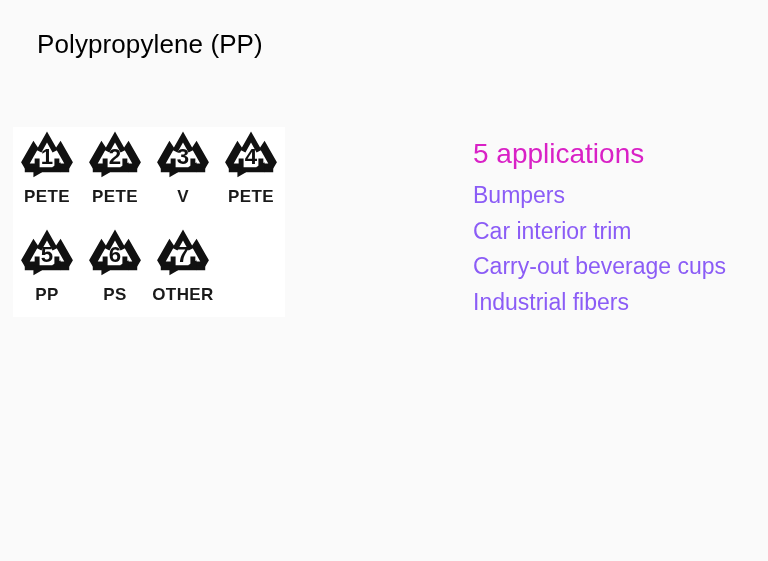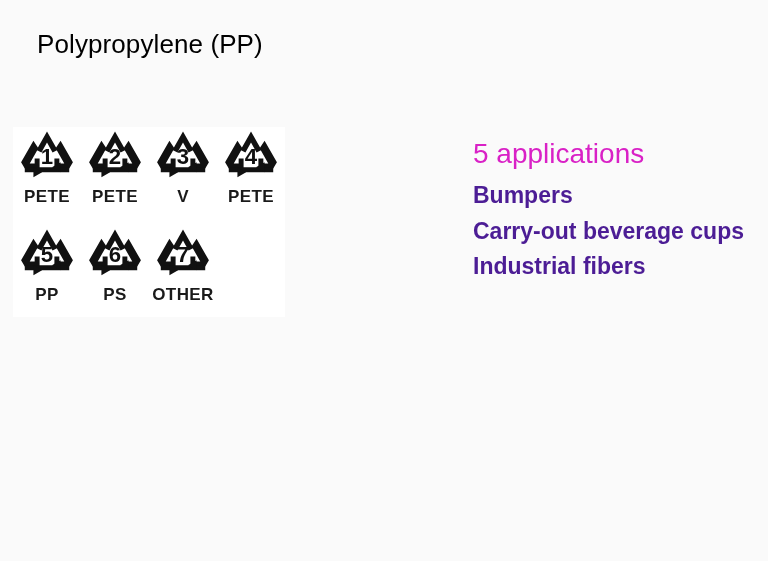--- a/index.html
+++ b/index.html
@@ -97,22 +97,22 @@
     white-space: nowrap;
   }
   #applications-list {
     list-style: none;
     margin: 0;
     padding: 0;
   }
   #applications-list li {
     font-size: 23px;
     line-height: 35.5px;
-    color: #4c1d95;
-    font-weight: 700;
+    color: #8b5cf6;
+    font-weight: 400;
   }
 </style>
 </head>
 <body>
 
 <div id="slide-title">Polypropylene (PP)</div>
 
 <div id="recycling-figure">
   <div class="rc-canvas">
 
@@ -243,16 +243,17 @@
 
     </div>
 
   </div>
 </div>
 
 <div id="applications-block">
   <div id="applications-heading">5 applications</div>
   <ul id="applications-list">
     <li>Bumpers</li>
+    <li>Car interior trim</li>
     <li>Carry-out beverage cups</li>
     <li>Industrial fibers</li>
   </ul>
 </div>
 
 </body></html>

